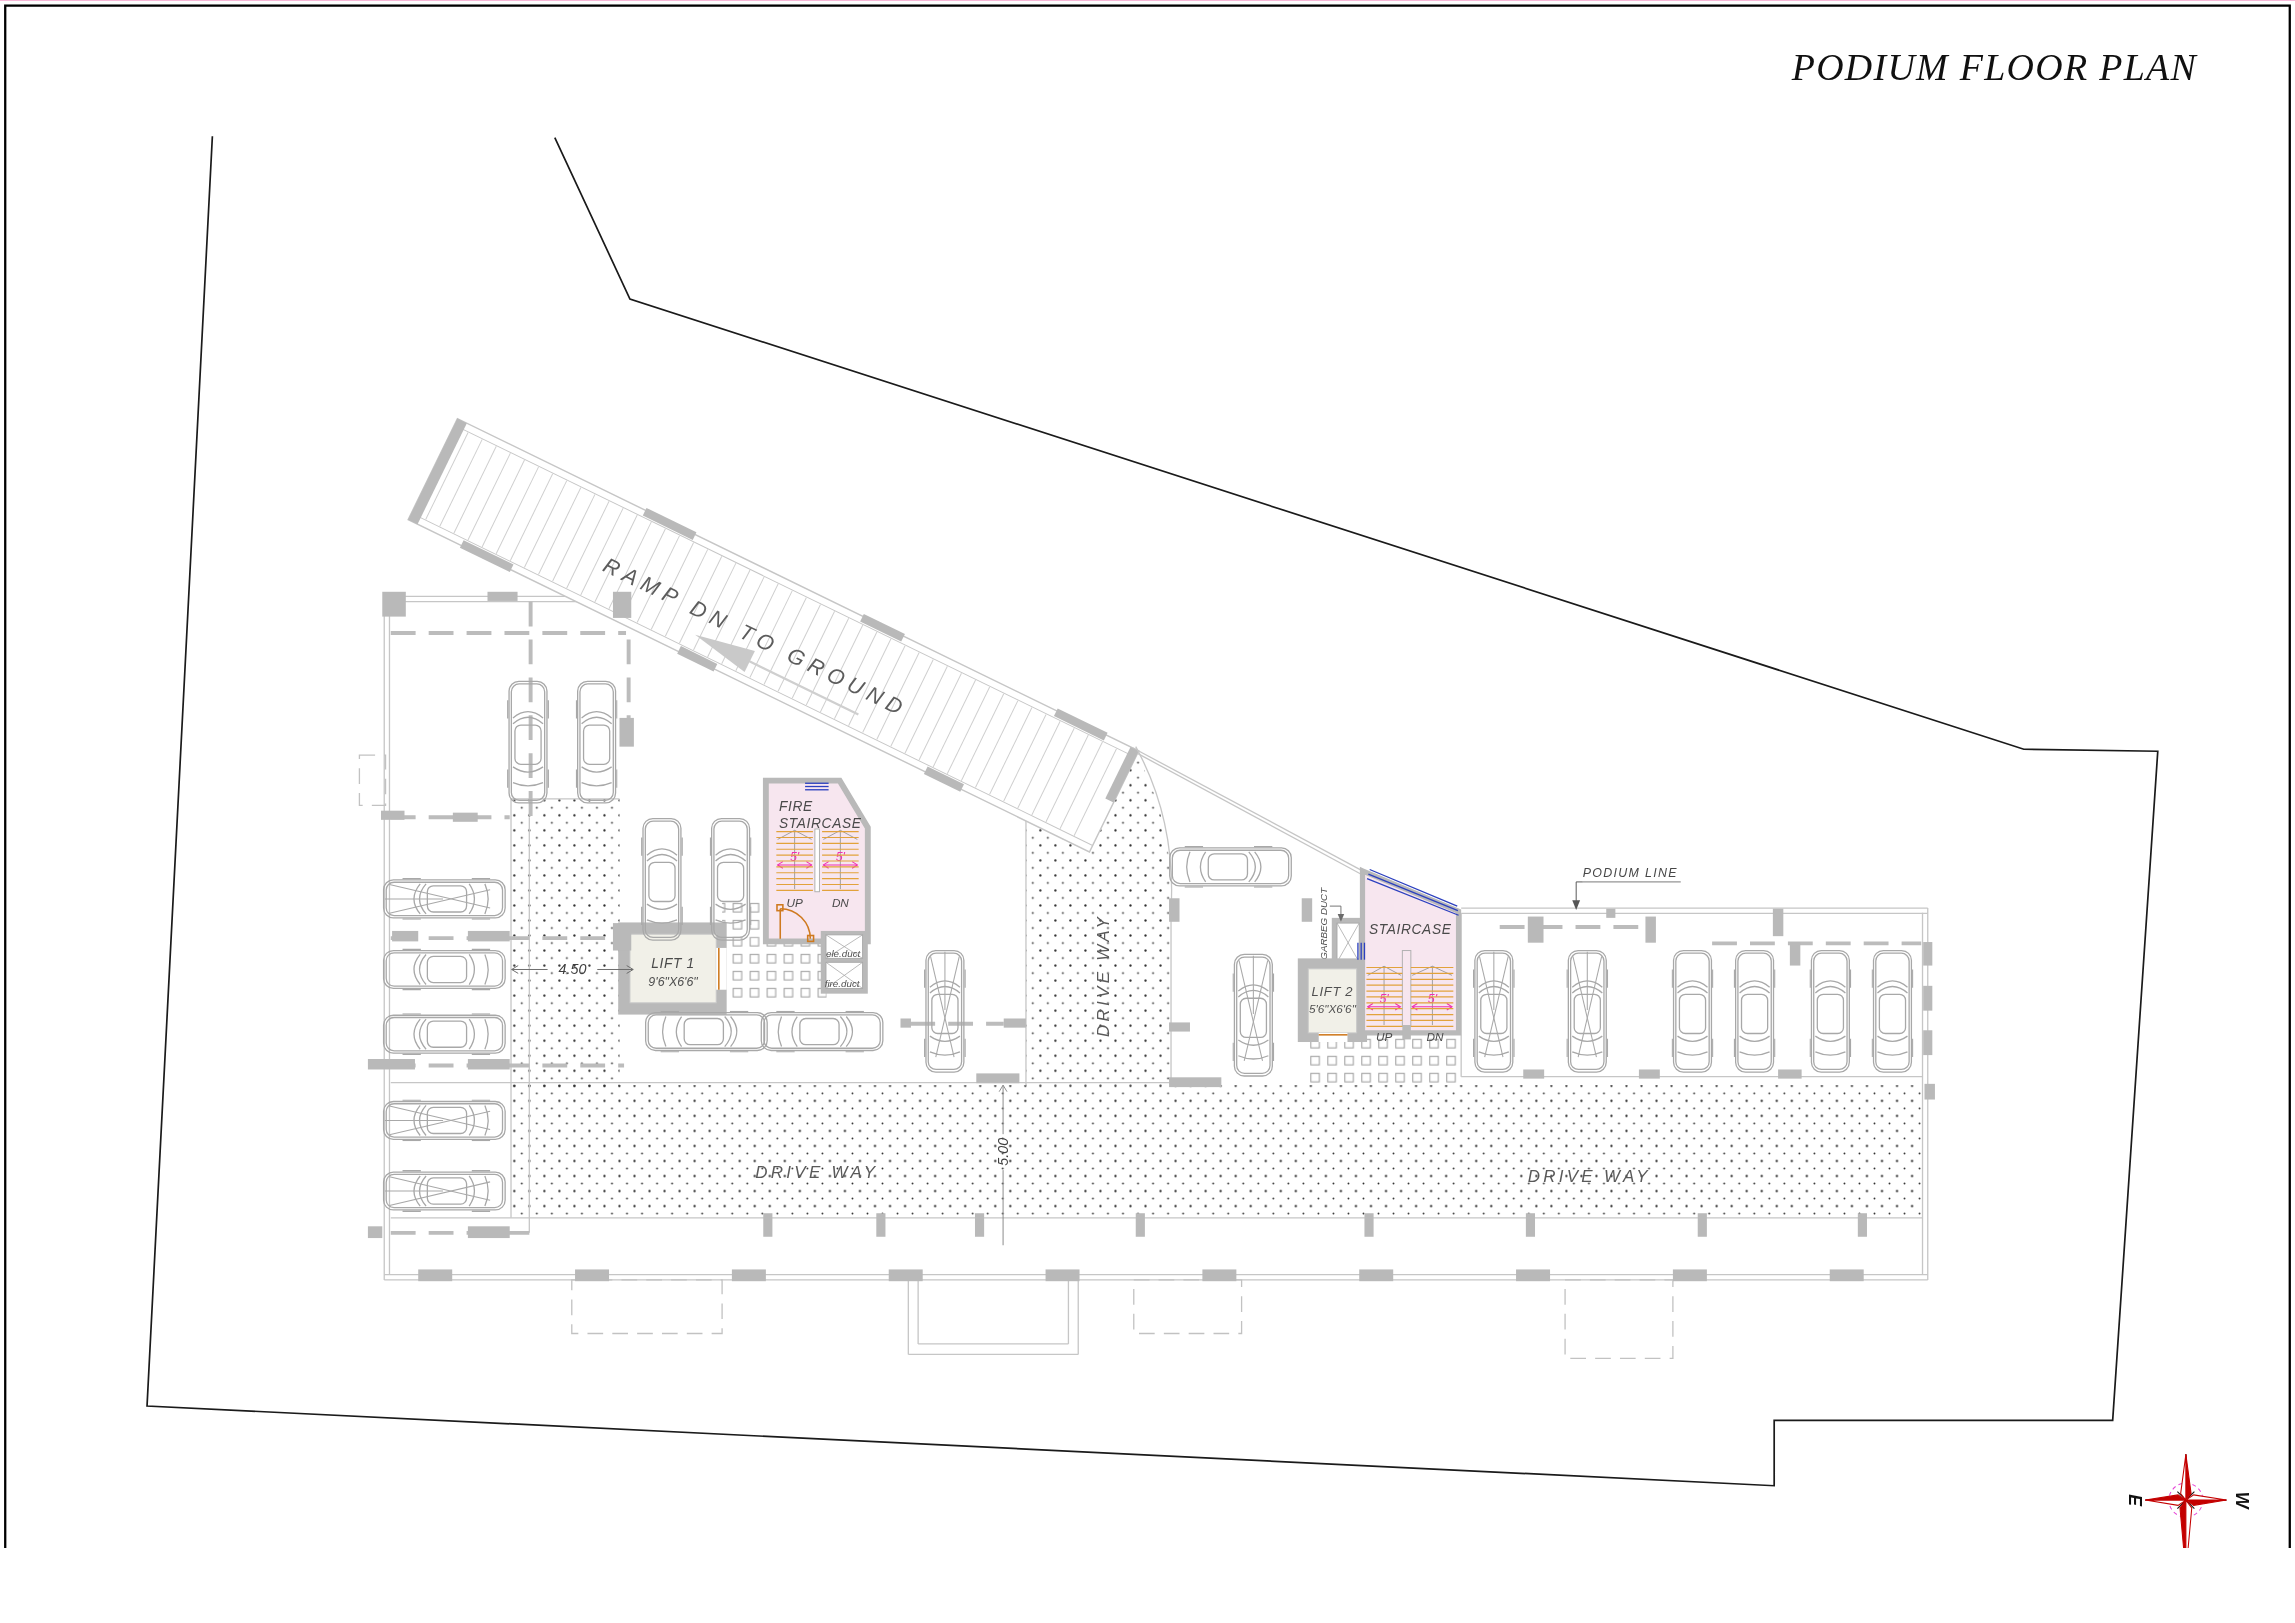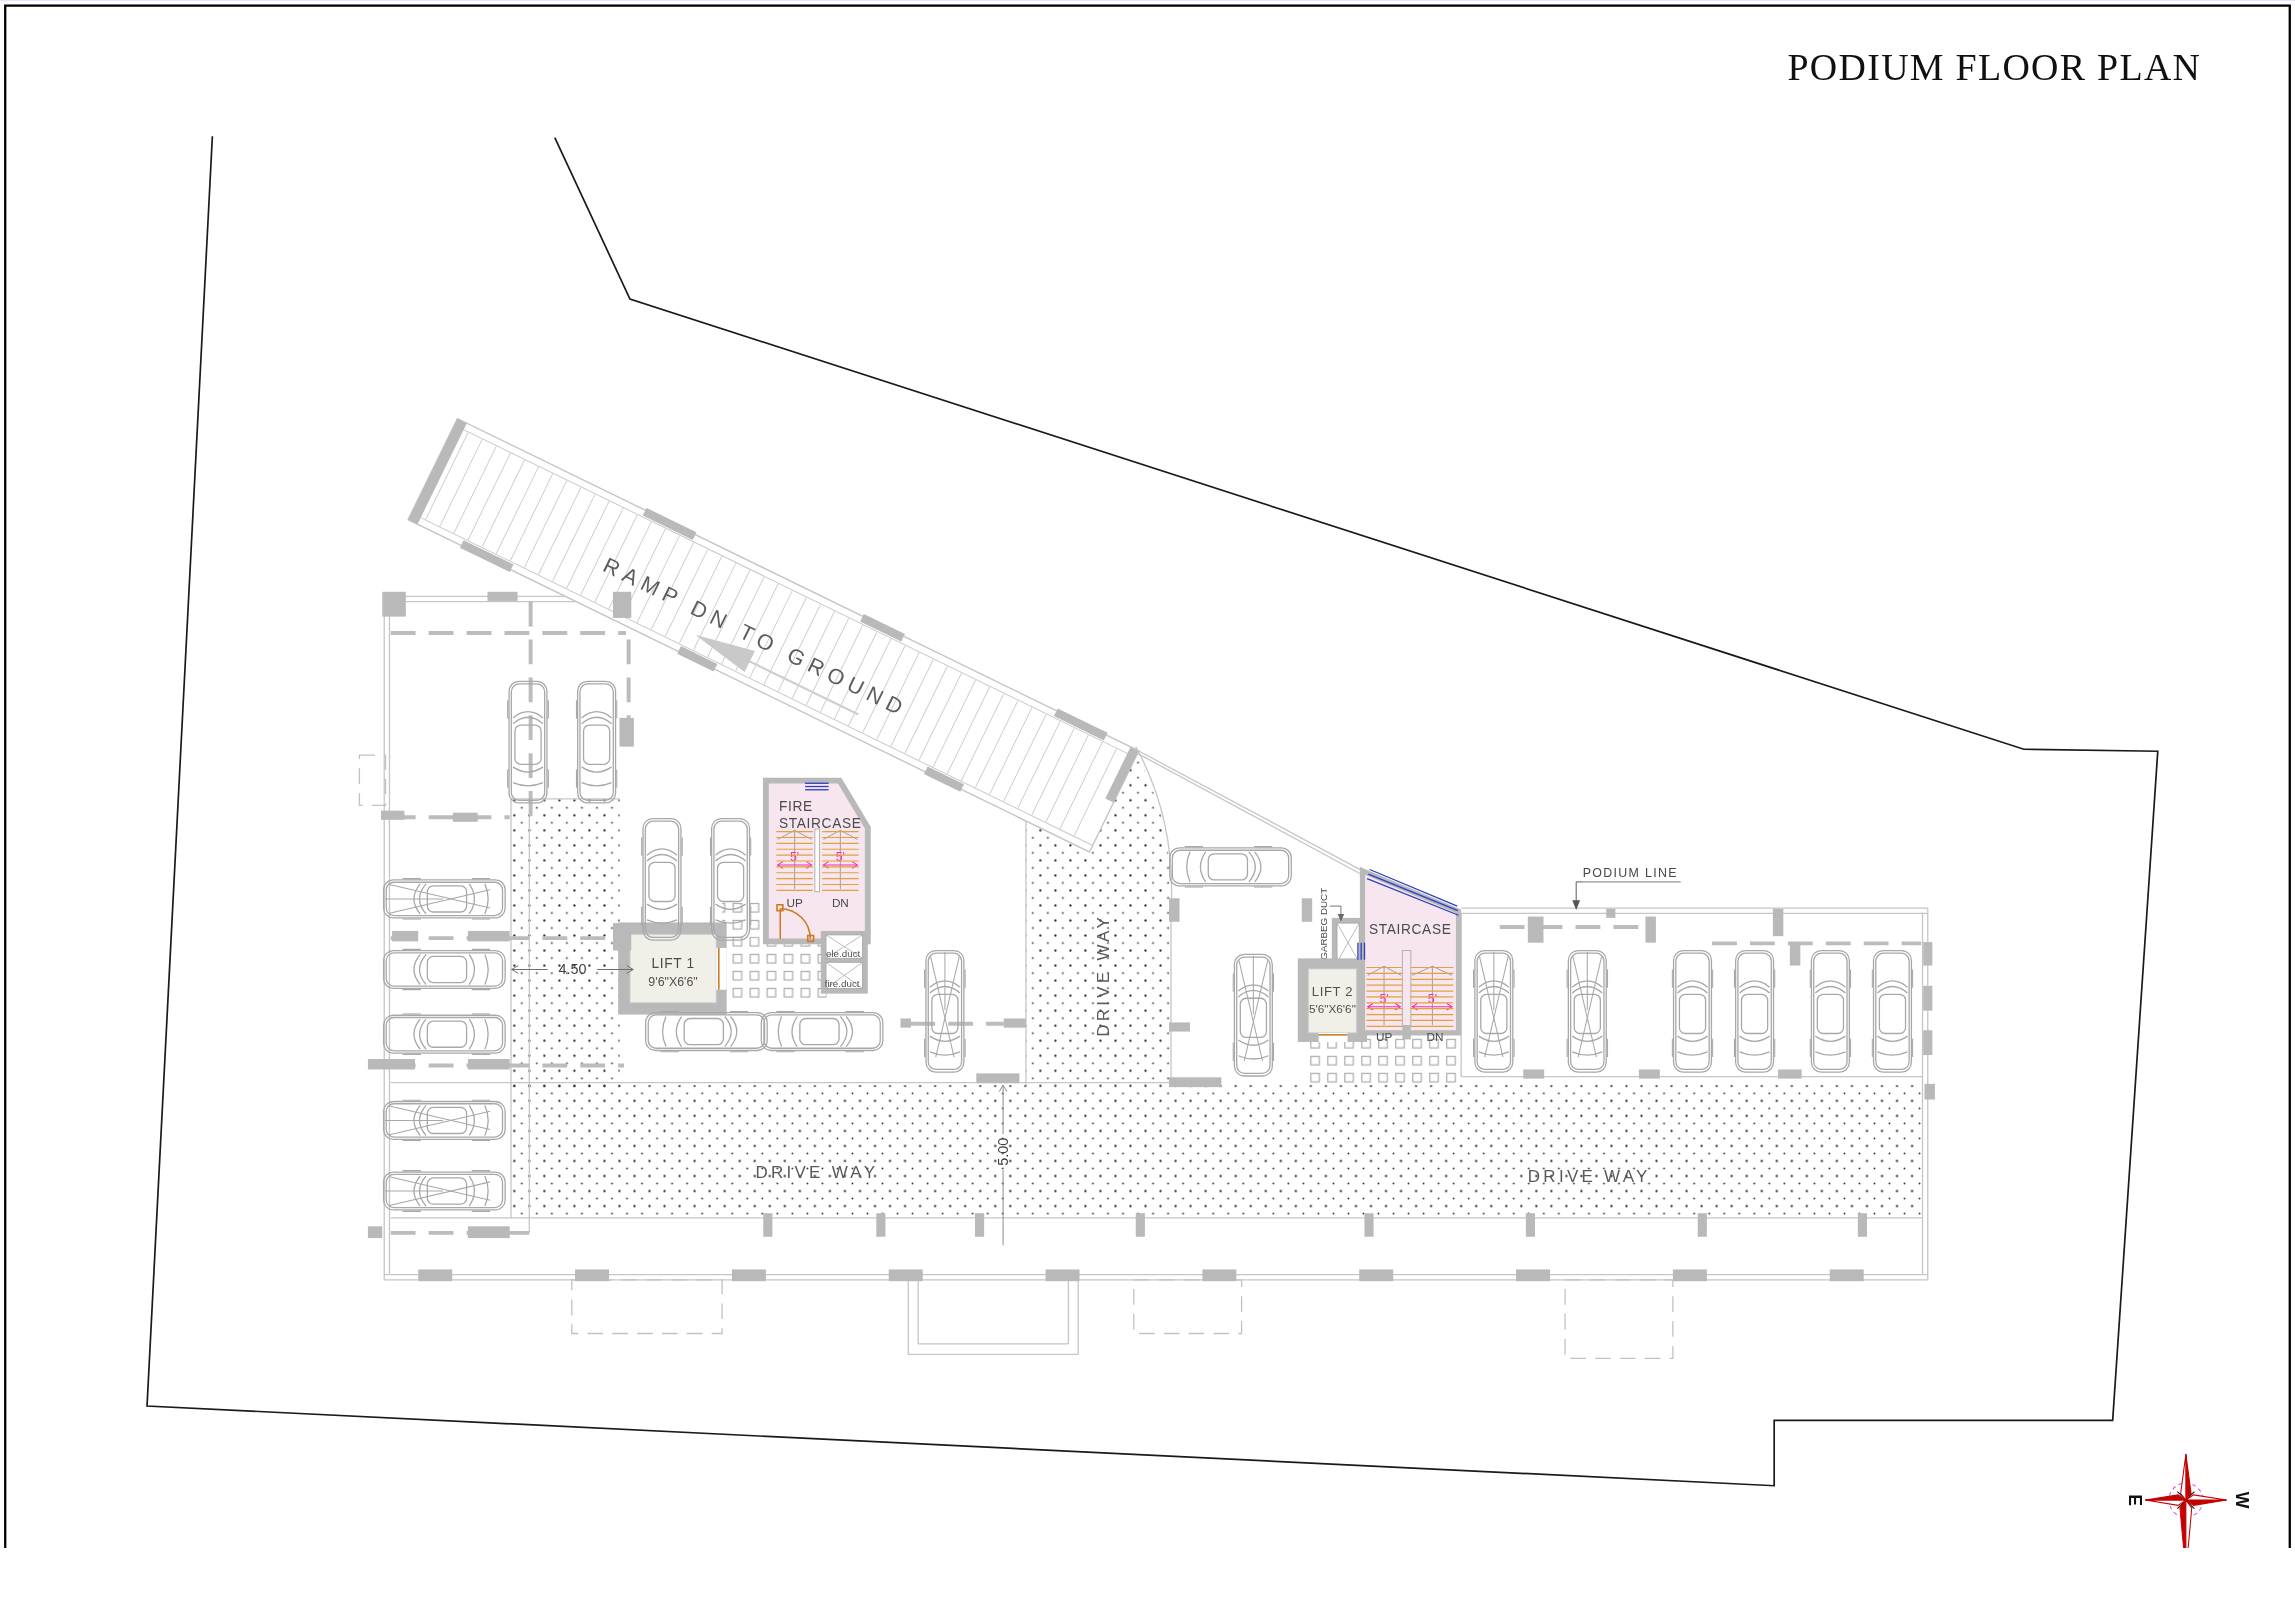--- a/index.html
+++ b/index.html
@@ -1,16 +1,16 @@
 <!DOCTYPE html>
 <html style="font-size:10.5px"><head>
 <meta charset="utf-8">
 <style>
   html,body{margin:0;padding:0;background:#ffffff;}
-  .page{width:2295px;height:1548px;position:relative;background:#c4b5fd;}
+  .page{width:2295px;height:1548px;position:relative;background:#ec4899;font-style:italic;}
   svg{display:block;}
   text{font-family:"Liberation Sans",sans-serif;fill:#4a4a4a;}
   .title{font-family:"Liberation Serif",serif;fill:#101010;font-size:58px;letter-spacing:2px;}
   .cad{fill:#4f4f4f;}
   .room-label{font-size:21px;letter-spacing:1px;}
   .updn{font-size:18px;}
   .dim-label{font-size:22px;fill:#3f3f3f;}
   .mag{fill:#f02fb0;font-size:19px;}
   .dw{font-size:26px;letter-spacing:5px;fill:#5a5a5a;}
   .podline{font-size:19px;letter-spacing:2px;fill:#474747;}

